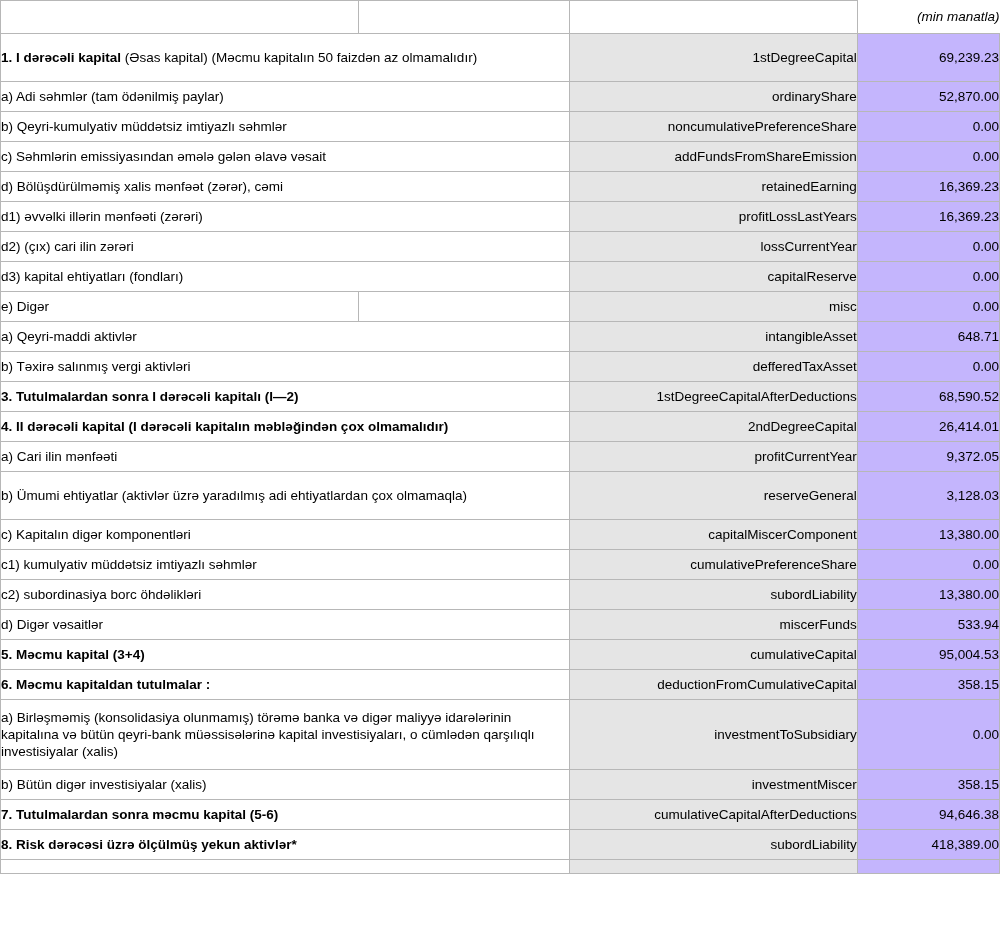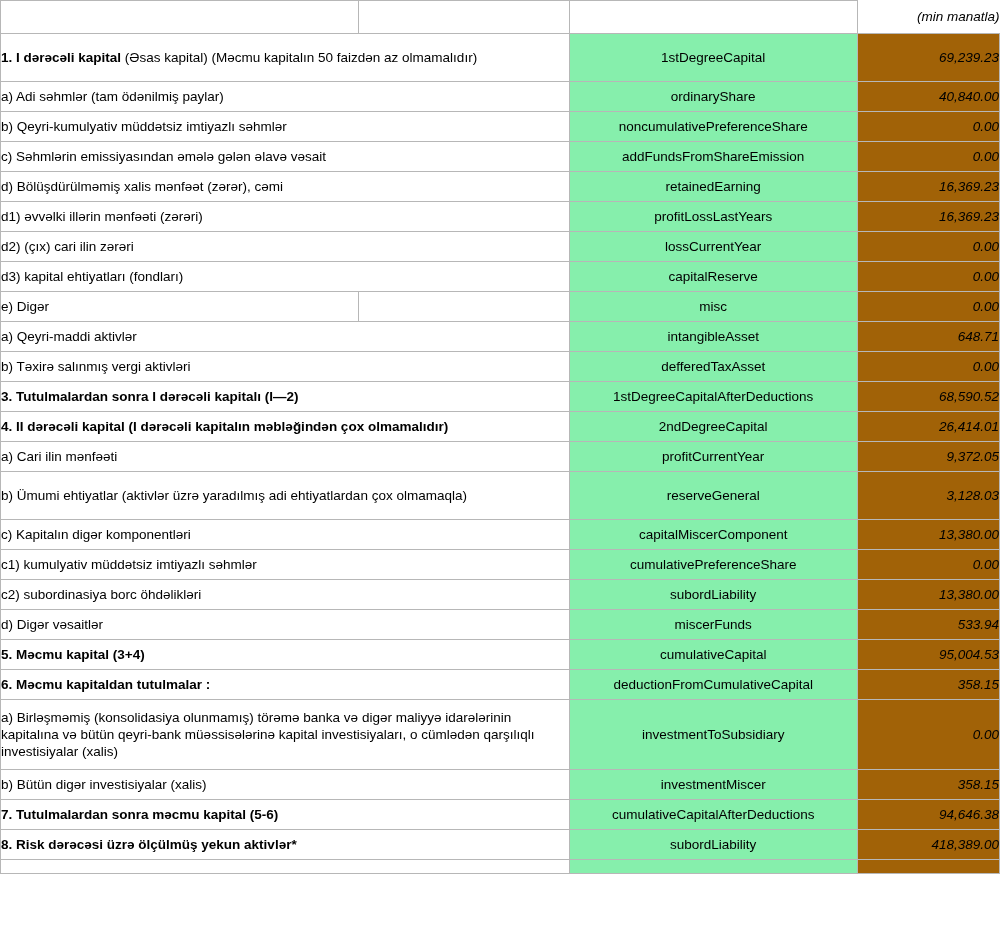--- a/index.html
+++ b/index.html
@@ -57,34 +57,33 @@
     padding-right: 3px;
     border: none !important;
   }
   .lbl {
     padding: 4px 6px 4px 7px;
     line-height: 1.28;
     font-size: 13.6px;
   }
   .lbl.bold { font-weight: bold; }
   .code {
-    background: #86efac;
-    text-align: center;
+    background: #e5e5e5;
+    text-align: right;
     font-size: 14px;
     padding: 4px 4px;
     border-left: 1px dashed #999999 !important;
   }
   .val {
-    background: #a16207;
+    background: #c4b5fd;
     text-align: right;
     font-size: 14px;
     padding: 4px 4px 4px 4px;
     white-space: nowrap;
     overflow: hidden;
-    font-style: italic;
   }
   .blank-left { background: #ffffff; }
 </style>
 </head>
 <body>
 
 <div class="sheet">
   <table class="grid">
     <colgroup>
       <col class="c-label">
@@ -100,21 +99,21 @@
         <td class="unit-cell">(min manatla)</td>
       </tr>
     <tr style="height: 48px;">
           <td class="lbl" colspan="2"><span style="font-weight: bold;">1. I dərəcəli kapital</span> (Əsas kapital) (Məcmu kapitalın 50 faizdən  az olmamalıdır)</td>
           <td class="code">1stDegreeCapital</td>
           <td class="val">69,239.23</td>
         </tr>
         <tr style="height: 30px;">
           <td class="lbl" colspan="2">a) Adi səhmlər (tam ödənilmiş paylar)</td>
           <td class="code">ordinaryShare</td>
-          <td class="val">40,840.00</td>
+          <td class="val">52,870.00</td>
         </tr>
         <tr style="height: 30px;">
           <td class="lbl" colspan="2">b) Qeyri-kumulyativ müddətsiz imtiyazlı səhmlər</td>
           <td class="code">noncumulativePreferenceShare</td>
           <td class="val">0.00</td>
         </tr>
         <tr style="height: 30px;">
           <td class="lbl" colspan="2">c) Səhmlərin emissiyasından əmələ gələn  əlavə vəsait</td>
           <td class="code">addFundsFromShareEmission</td>
           <td class="val">0.00</td>

